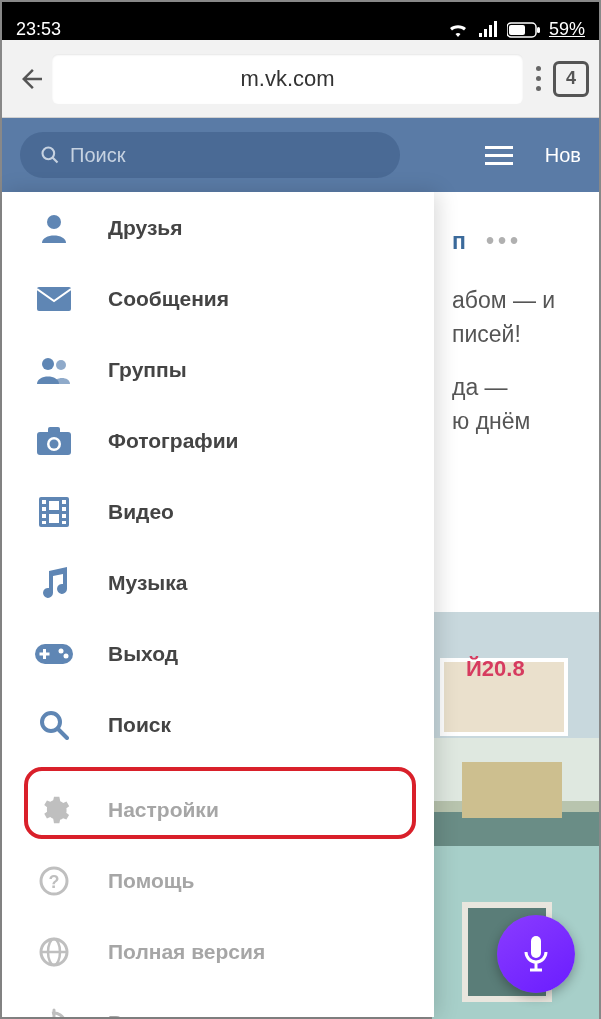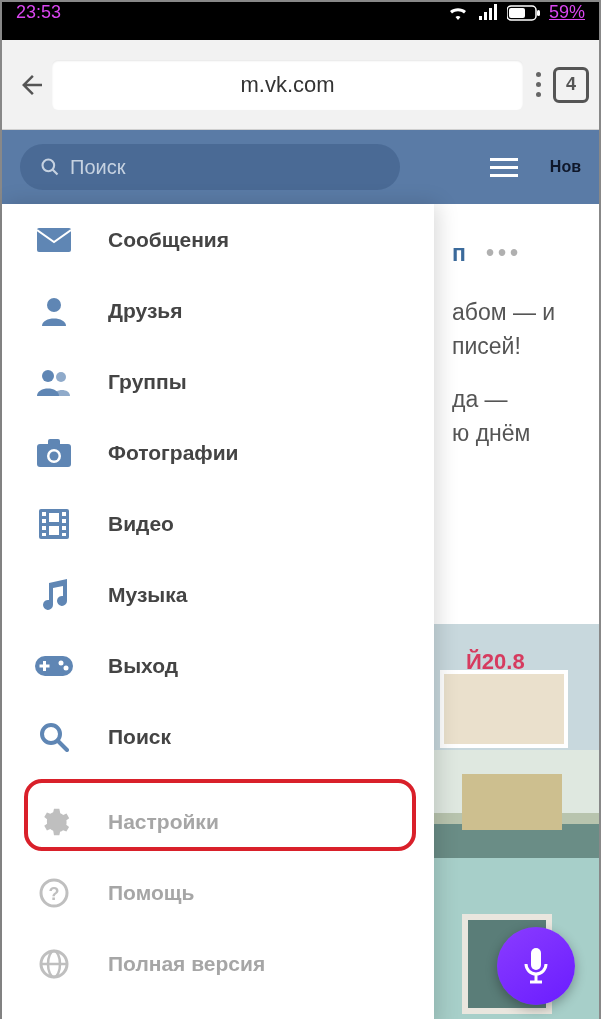--- a/index.html
+++ b/index.html
@@ -1,56 +1,56 @@
 <!DOCTYPE html>
 <html><head>
 <meta charset="utf-8">
 <style>
   * { box-sizing: border-box; margin: 0; padding: 0; font-family: Arial, sans-serif; }
   html, body { width: 601px; height: 1019px; overflow: hidden; background: #fff; }
   .frame { width: 601px; height: 1019px; border: 2px solid #888; position: relative; background: #fff; }
 
   
-  .status-bar { height: 38px; background: #000; color: #d946ef; display: flex; align-items: flex-start; justify-content: space-between; padding: 0 14px; font-size: 18px; }
+  .status-bar { height: 38px; background: #000; color: #ffffff; display: flex; align-items: flex-end; justify-content: space-between; padding: 0 14px; font-size: 18px; }
   .status-right { display: flex; align-items: center; gap: 8px; text-decoration: underline; }
   .status-right svg { display: block; }
 
   
-  .chrome-bar { height: 90px; background: #f2f2f2; display: flex; align-items: center; padding: 0 10px; gap: 0; border-bottom: 1px solid #d0d0d0; }
+  .chrome-bar { height: 78px; background: #f2f2f2; display: flex; align-items: center; padding: 0 10px; gap: 0; border-bottom: 1px solid #d0d0d0; }
   .back-arrow { width: 40px; height: 40px; display: flex; align-items: center; justify-content: center; color: #555; }
   .url-box { flex: 1; height: 50px; background: #fff; border-radius: 6px; display: flex; align-items: center; justify-content: center; color: #333; font-size: 22px; box-shadow: inset 0 1px 2px rgba(0,0,0,0.1); }
   .kebab { width: 30px; display: flex; flex-direction: column; align-items: center; gap: 5px; }
   .kebab div { width: 5px; height: 5px; background: #666; border-radius: 50%; }
   .tab-count { width: 36px; height: 36px; border: 3px solid #555; border-radius: 6px; display: flex; align-items: center; justify-content: center; font-weight: bold; color: #555; font-size: 18px; }
 
   
   .vk-header { height: 74px; background: #5a7ba6; display: flex; align-items: center; padding: 0 18px; gap: 18px; position: relative; }
   .search-pill { flex: 0 0 auto; width: 380px; height: 46px; background: #4a6a95; border-radius: 23px; display: flex; align-items: center; padding: 0 20px; color: #c6d2e1; font-size: 20px; gap: 10px; }
   .hamburger { margin-left: auto; color: #fff; }
   .hamburger div { width: 28px; height: 3px; background: #fff; margin: 5px 0; }
-  .vk-title { color: #0f172a; font-weight: bold; font-size: 16px; margin-left: 14px; }
+  .vk-title { color: #ffffff; font-weight: normal; font-size: 20px; margin-left: 14px; }
 
   
   .body-area { position: relative; height: calc(1019px - 38px - 78px - 74px - 4px); }
 
   
   .content-bg { position: absolute; inset: 0; padding: 20px 20px 20px 450px; color: #555; font-size: 23px; line-height: 1.5; overflow: hidden; }
   .content-bg .row1 { display:flex; align-items:center; gap:20px; margin:12px 0 24px 0; color:#3b6a9b; font-weight:bold; }
   .content-bg .dots { color:#b0b0b0; letter-spacing:4px; font-weight:bold; }
   .photo-bg { position:absolute; top:420px; left:430px; right:0; height:420px;
     background:
       linear-gradient(180deg, #c8d8dd 0%, #c8d8dd 30%, #dfe8e0 30%, #dfe8e0 45%, #b8c4ae 45%, #b8c4ae 100%);
   }
   .photo-bg::before { content:""; position:absolute; top:46px; left:8px; width:120px; height:70px; background:#eae0cc; border:4px solid #fff; }
   .photo-bg::after { content:""; position:absolute; top:150px; left:30px; width:100px; height:56px; background:#cdbf8f; }
   .house { position:absolute; top:230px; left:0; right:0; height:200px; background:#a7cfc9; }
   .house::before { content:""; position:absolute; top:-30px; left:0; right:0; height:34px; background:#6a8d86; }
   .window { position:absolute; width:90px; height:100px; background:#5a7d78; border:6px solid #e9e6de; }
   .window.w1 { top:60px; left:30px; }
-  .badge2018 { position:absolute; top:25px; left:34px; color:#d63b5f; font-weight:bold; font-size:22px; }
+  .badge2018 { position:absolute; top:44px; left:34px; color:#d63b5f; font-weight:bold; font-size:22px; }
 
   
   .sidebar { position: absolute; top: 0; left: 0; width: 432px; bottom: 0; background: #fff; box-shadow: 4px 0 20px rgba(0,0,0,0.15); overflow: hidden; }
   .menu-item { display: flex; align-items: center; height: 71px; padding-left: 32px; gap: 34px; color: #444; font-size: 21px; font-weight: bold; }
   .menu-item.secondary { color: #a6a6a6; font-weight: bold; }
   .menu-icon { width: 40px; height: 40px; display: flex; align-items: center; justify-content: center; flex-shrink: 0; }
   .menu-icon svg { display:block; }
   .menu-sep { height: 14px; }
 
   .highlight-box { position: absolute; left: 22px; width: 392px; top: 575px; height: 72px; border: 4px solid #d9202a; border-radius: 18px; pointer-events: none; }
@@ -134,36 +134,36 @@
       <div class="badge2018">Й20.8</div>
       <div class="house">
           <div class="window w1"></div>
         </div>
     </div>
 
     <div class="sidebar">
 
       <div class="menu-item">
         <span class="menu-icon">
+          <svg width="28" height="30" viewBox="0 0 28 30">
+              <circle cx="14" cy="9" r="7" fill="#5f86b4"></circle>
+              <path d="M2 30 C2 20 26 20 26 30 Z" fill="#5f86b4"></path>
+            </svg>
+        </span>
+        <span>Друзья</span>
+      </div>
+
+      <div class="menu-item">
+        <span class="menu-icon">
           <svg width="34" height="24" viewBox="0 0 34 24">
               <rect width="34" height="24" rx="2" fill="#5f86b4"></rect>
               <path d="M0 2 L17 14 L34 2" stroke="#fff" stroke-width="2" fill="none"></path>
             </svg>
         </span>
         <span>Сообщения</span>
-      </div>
-
-      <div class="menu-item">
-        <span class="menu-icon">
-          <svg width="28" height="30" viewBox="0 0 28 30">
-              <circle cx="14" cy="9" r="7" fill="#5f86b4"></circle>
-              <path d="M2 30 C2 20 26 20 26 30 Z" fill="#5f86b4"></path>
-            </svg>
-        </span>
-        <span>Друзья</span>
       </div>
 
       <div class="menu-item">
         <span class="menu-icon">
           <svg width="36" height="28" viewBox="0 0 36 28">
               <circle cx="12" cy="8" r="6" fill="#5f86b4"></circle>
               <circle cx="25" cy="9" r="5" fill="#5f86b4" opacity="0.7"></circle>
               <path d="M1 28 C1 18 23 18 23 28 Z" fill="#5f86b4"></path>
               <path d="M18 28 C18 20 34 20 34 28 Z" fill="#5f86b4" opacity="0.7"></path>
             </svg>

